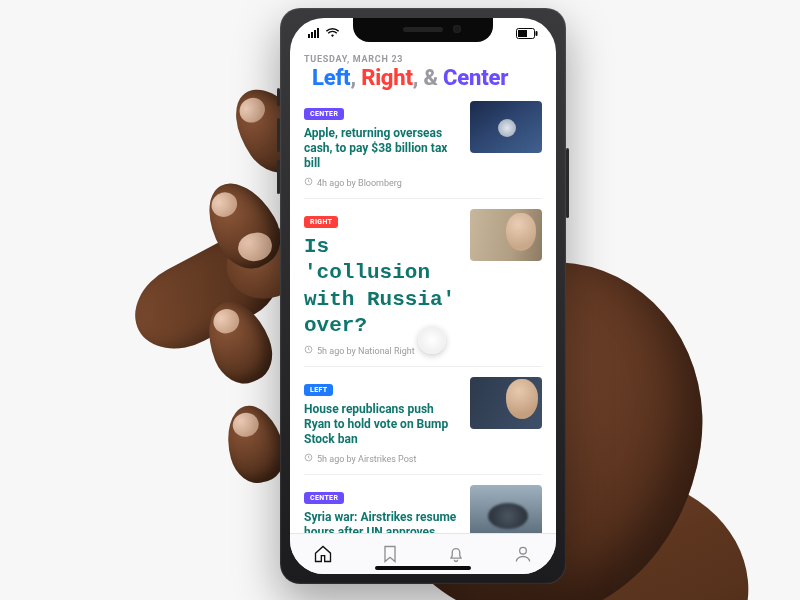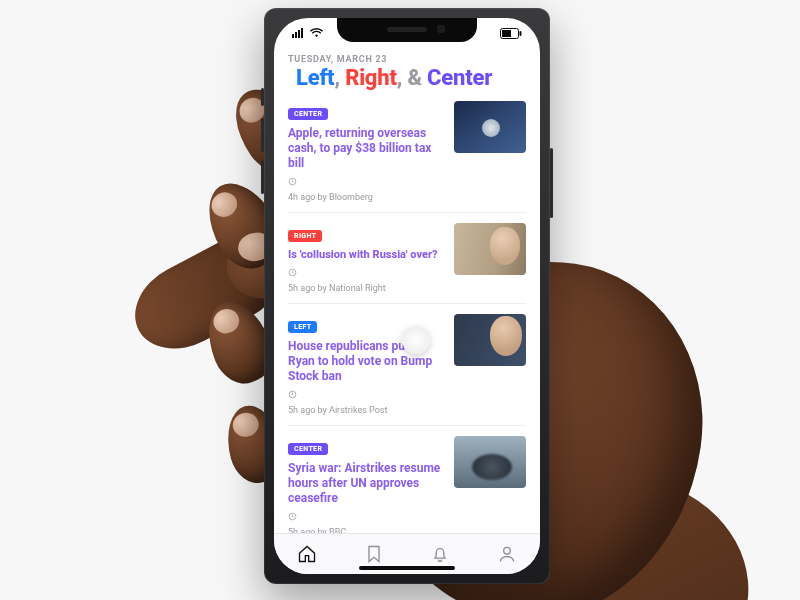--- a/index.html
+++ b/index.html
@@ -93,25 +93,25 @@
     background: radial-gradient(circle at 35% 30%, #ecccb6 0%, #c8a187 70%);
   }
   .fingertip.f1 .nail { left: 14px; top: 6px; }
   .fingertip.f2 .nail { left: 12px; top: 6px; }
   .fingertip.f3 .nail { left: 12px; top: 6px; }
   .fingertip.f4 .nail { left: 10px; top: 6px; }
 
   
   .phone {
     position: absolute;
-    left: 264px;
+    left: 280px;
     top: 8px;
     width: 286px;
     height: 576px;
-    border-radius: 12px;
+    border-radius: 20px;
     background: linear-gradient(180deg, #3a3a3c 0%, #1c1c1e 100%);
     padding: 10px;
     box-sizing: border-box;
     box-shadow: 0 18px 45px rgba(0,0,0,.35), inset 0 0 2px rgba(255,255,255,.3);
     z-index: 2;
   }
   .side-btn {
     position: absolute;
     background: #2a2a2c;
     border-radius: 2px;
@@ -216,32 +216,31 @@
     padding: 2px 6px;
     border-radius: 3px;
     text-transform: uppercase;
   }
   .badge.center { background:#6c4cff; }
   .badge.right  { background:#ff403a; }
   .badge.left   { background:#1e7bff; }
   .headline {
     font-size: 12px;
     font-weight: 700;
-    color:#8b5cf6;
+    color:#0f766e;
     margin: 6px 0 6px;
     line-height: 1.25;
   }
-  .headline.big { font-size: 11px; font-weight: 800; }
+  .headline.big { font-size: 21px; font-weight: 800; font-family: Liberation Mono, monospace; }
   .meta {
     font-size: 9px;
     color:#9a9aa0;
     display:flex;
-    align-items:flex-start;
+    align-items:flex-end;
     gap:4px;
-    flex-direction:column;
   }
   .meta svg { width:9px; height:9px; }
 
   .thumb-img {
     width: 72px; height: 52px;
     border-radius: 4px;
     flex-shrink:0;
     background:#ccc;
     position:relative;
     overflow:hidden;

